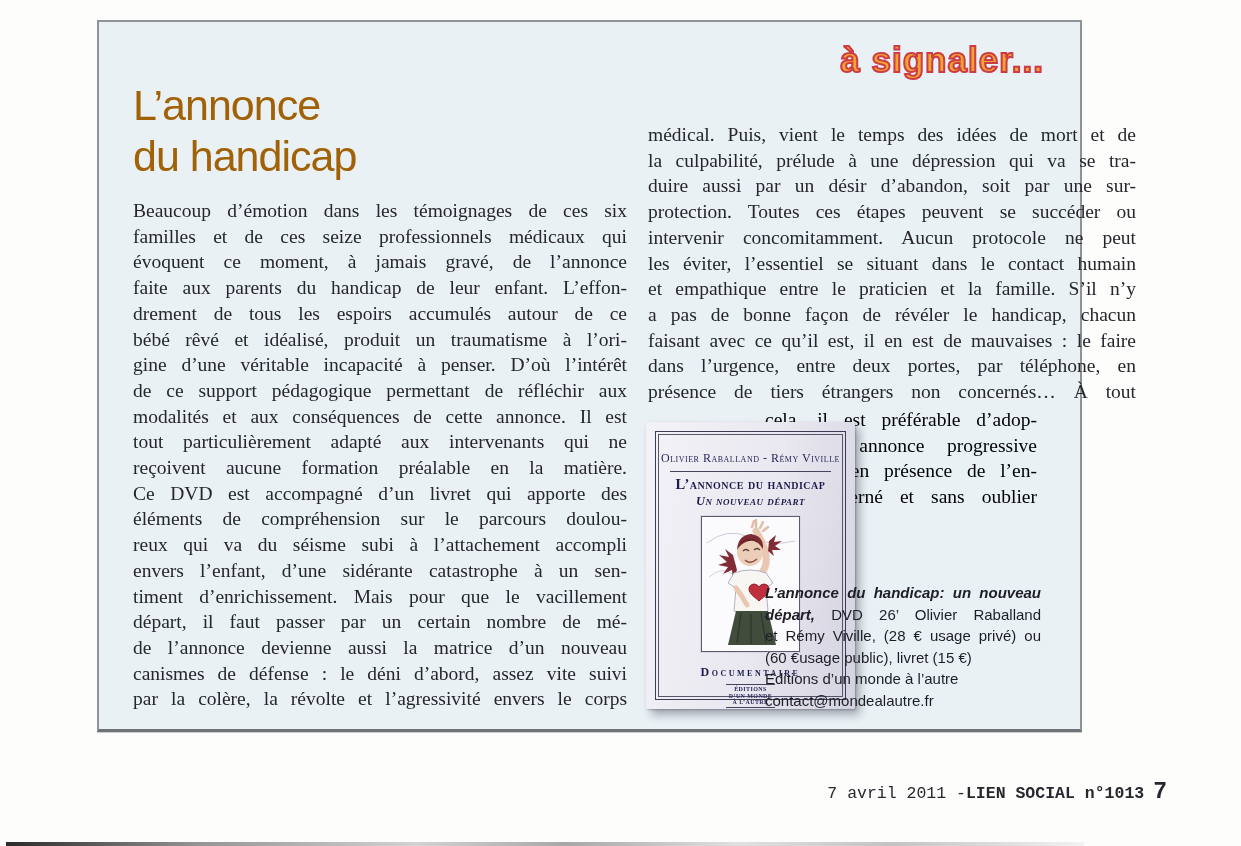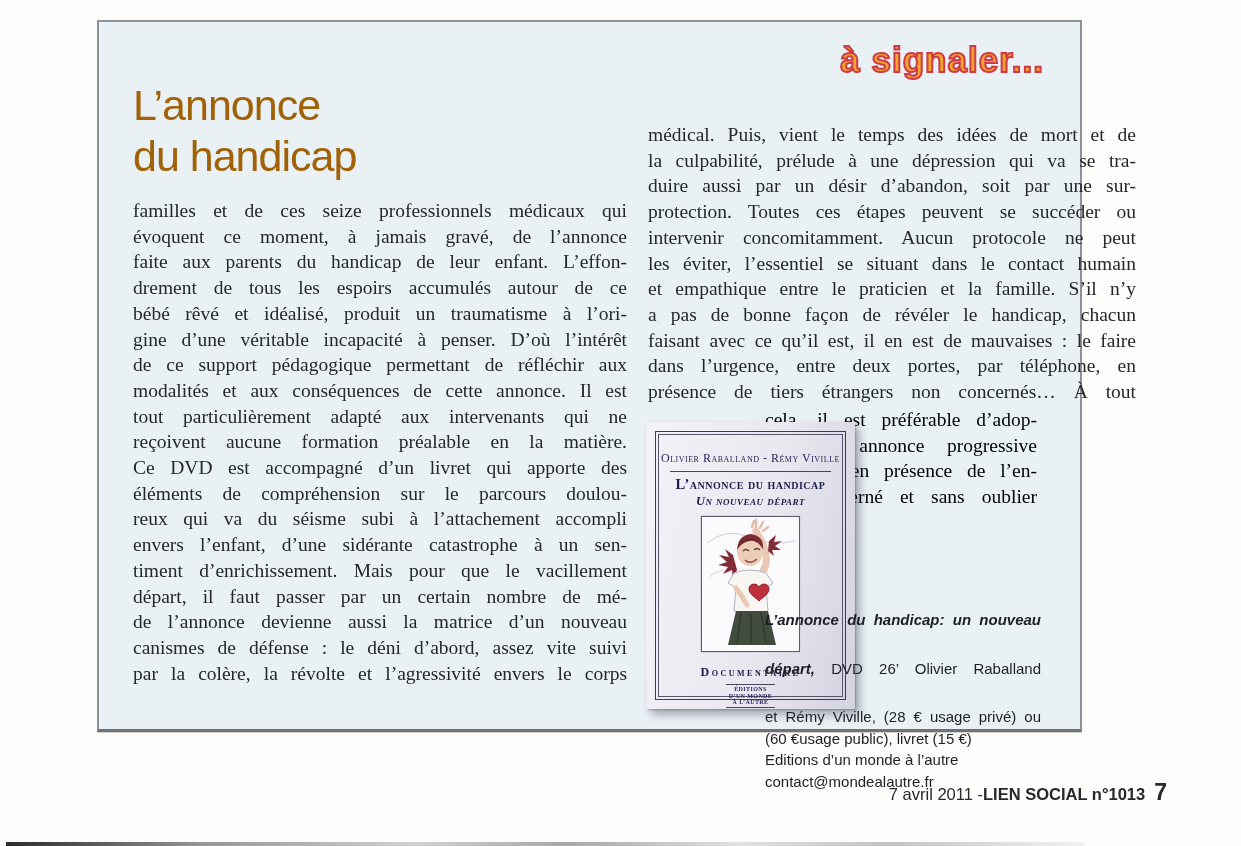--- a/index.html
+++ b/index.html
@@ -41,24 +41,24 @@
   .dvd-art{width:97px;height:134px;margin-top:7px;background:#fbfafc;border:1px solid #5a5a72;
            box-shadow:0 0 0 1px #d8d7e2;}
   .dvd-genre{margin-top:13px;font-size:12px;font-weight:bold;font-variant:small-caps;
              letter-spacing:2.5px;color:#1c1c4c;}
   .dvd-pub{margin-top:4px;font-size:6px;line-height:6.5px;font-weight:bold;color:#2a2a5a;
            text-transform:uppercase;border-top:1px solid #44445e;border-bottom:1px solid #44445e;
            padding:1px 3px;letter-spacing:.4px;}
   
   .caption{position:absolute;left:666px;top:560px;width:276px;
            font-family:"Liberation Sans",sans-serif;font-size:15px;line-height:21.5px;color:#1e1e26;}
-  .cap-line.jl{text-align:justify;text-align-last:justify;margin-top:27px;}
+  .cap-line.jl{text-align:justify;text-align-last:justify;}
   .cap-bold{font-weight:bold;font-style:italic;}
   
-  .footer{position:absolute;top:779px;right:74px;font-family:Liberation Sans, sans-serif;
+  .footer{position:absolute;top:779px;right:74px;font-family:Liberation Mono, monospace;
           font-size:16.5px;color:#27272f;display:flex;align-items:baseline;}
   .footer .bold{font-weight:bold;}
   .footer .pageno{font-weight:bold;font-size:23px;margin-left:9px;}
   
   .scan-strip{position:absolute;bottom:0;left:6px;width:1078px;height:4px;
               background:linear-gradient(to right,#141414 0%,#3a3a3a 6%,#8a8a8a 18%,#cdcdcd 38%,
                           #9e9e9e 52%,#dedede 68%,#bcbcbc 82%,#f1f1f1 100%);opacity:.9;}
 </style>
 </head>
 <body>
@@ -68,20 +68,21 @@
   <div class="panel">
 
     <div class="badge">à signaler...</div>
 
     <div class="title">
       <div>L’annonce</div>
       <div>du handicap</div>
     </div>
 
     <div class="col col-left">
+        <div class="tline">Beaucoup d’émotion dans les témoignages de ces six</div>
         <div class="tline">familles et de ces seize professionnels médicaux qui</div>
         <div class="tline">évoquent ce moment, à jamais gravé, de l’annonce</div>
         <div class="tline">faite aux parents du handicap de leur enfant. L’effon-</div>
         <div class="tline">drement de tous les espoirs accumulés autour de ce</div>
         <div class="tline">bébé rêvé et idéalisé, produit un traumatisme à l’ori-</div>
         <div class="tline">gine d’une véritable incapacité à penser. D’où l’intérêt</div>
         <div class="tline">de ce support pédagogique permettant de réfléchir aux</div>
         <div class="tline">modalités et aux conséquences de cette annonce. Il est</div>
         <div class="tline">tout particulièrement adapté aux intervenants qui ne</div>
         <div class="tline">reçoivent aucune formation préalable en la matière.</div>

